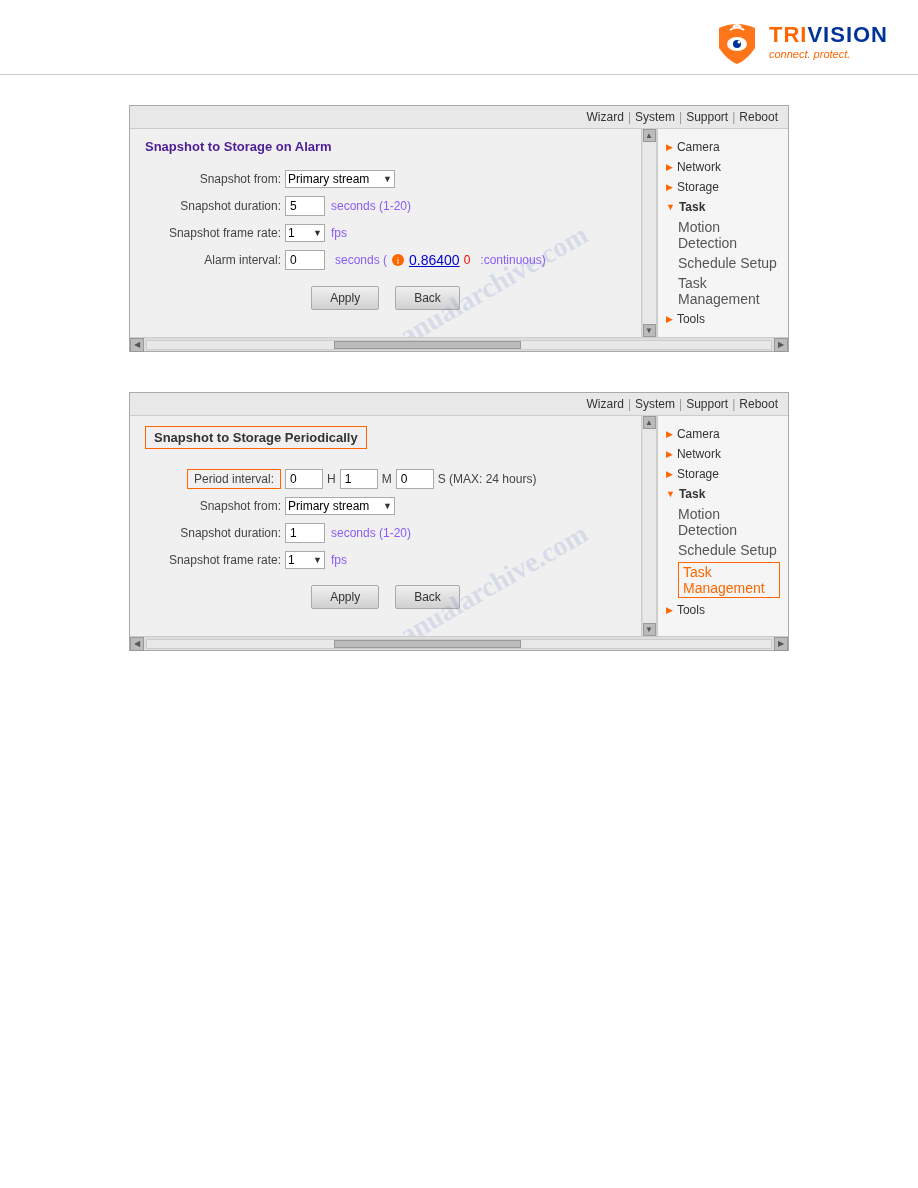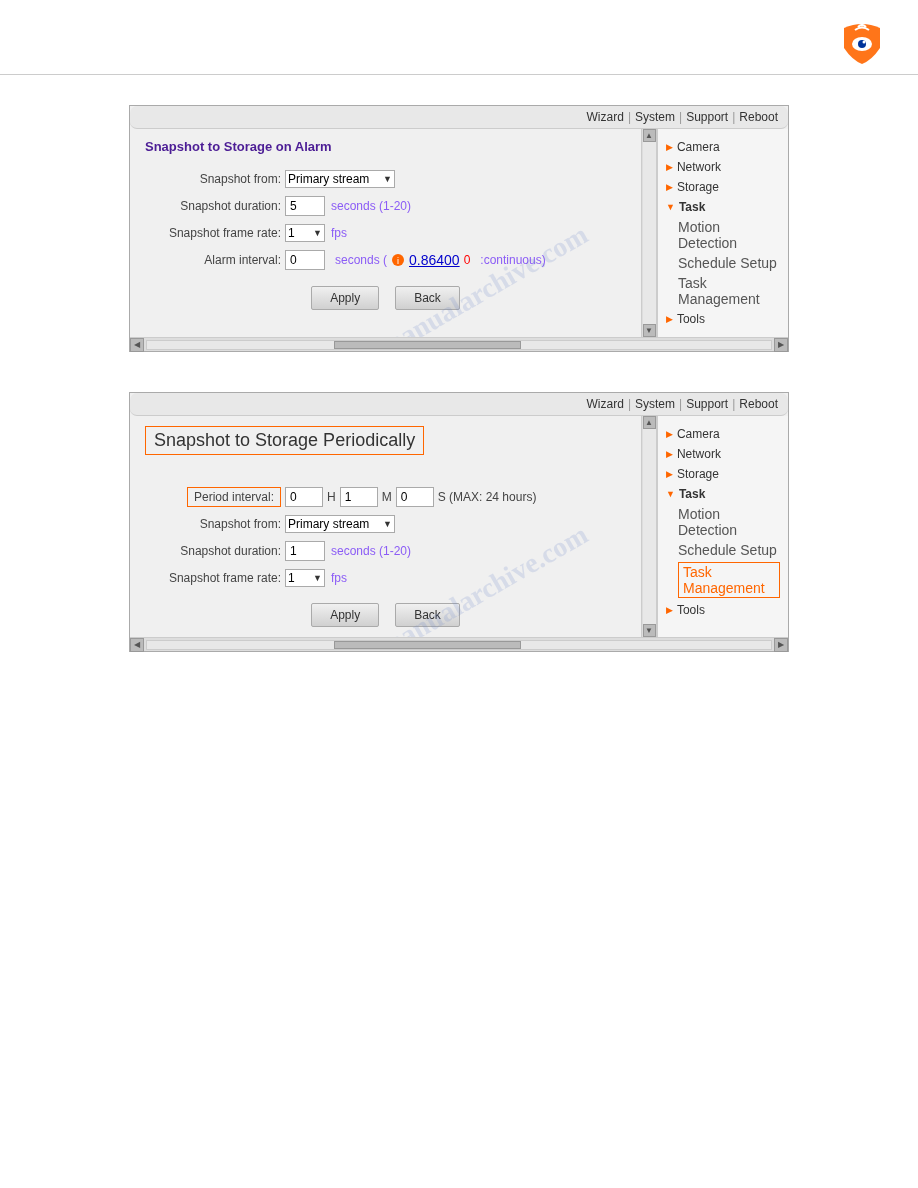--- a/index.html
+++ b/index.html
@@ -68,21 +68,20 @@
     
     .panel-topbar {
       background: #e8e8e8;
       border-bottom: 1px solid #ccc;
       padding: 4px 10px;
       display: flex;
       justify-content: flex-end;
       align-items: center;
       font-size: 12px;
       color: #333;
-      border-radius: 7px;
     }
     .panel-topbar-links {
       display: flex;
       gap: 0;
       align-items: center;
     }
     .panel-topbar-links span {
       margin: 0 4px;
       color: #999;
     }
@@ -165,24 +164,24 @@
       font-size: 13px;
       font-weight: bold;
       color: #4c1d95;
       margin-bottom: 12px;
       padding-bottom: 4px;
     }
     .form-title-outlined {
       border: 1px solid #ff6600;
       padding: 3px 8px;
       display: inline-block;
-      font-size: 18px;
-      font-weight: normal;
+      font-size: 13px;
+      font-weight: bold;
       color: #333;
-      margin-bottom: 20px;
+      margin-bottom: 8px;
     }
     .form-row {
       display: flex;
       align-items: center;
       margin-bottom: 8px;
       font-size: 12px;
     }
     .form-label {
       width: 140px;
       color: #444;
@@ -361,20 +360,26 @@
       <path d="M8 10 Q26 2 44 10 L44 30 Q36 42 26 46 Q16 42 8 30 Z" fill="#ff6600" opacity="0.9"></path>
 
       <ellipse cx="26" cy="26" rx="10" ry="7" fill="white"></ellipse>
       <circle cx="26" cy="26" r="4" fill="#003399"></circle>
       <circle cx="28" cy="24" r="1.5" fill="white"></circle>
 
       <path d="M19 12 Q26 7 33 12" stroke="white" stroke-width="2" fill="none"></path>
       <path d="M22 9 Q26 5 30 9" stroke="white" stroke-width="2" fill="none"></path>
       <circle cx="26" cy="7" r="1.5" fill="white"></circle>
     </svg>
+    <div class="logo-text-area">
+      <div class="logo-trivision">
+        <span style="color:#ff6600">TRI</span><span style="color:#003399">VISION</span>
+      </div>
+      <div class="logo-tagline">connect. protect.</div>
+    </div>
   </div>
 </div>
 
 <div class="page-content">
 
   <div class="ui-panel">
 
     <div class="panel-topbar">
       <div class="panel-topbar-links">
         <a>Wizard</a>

